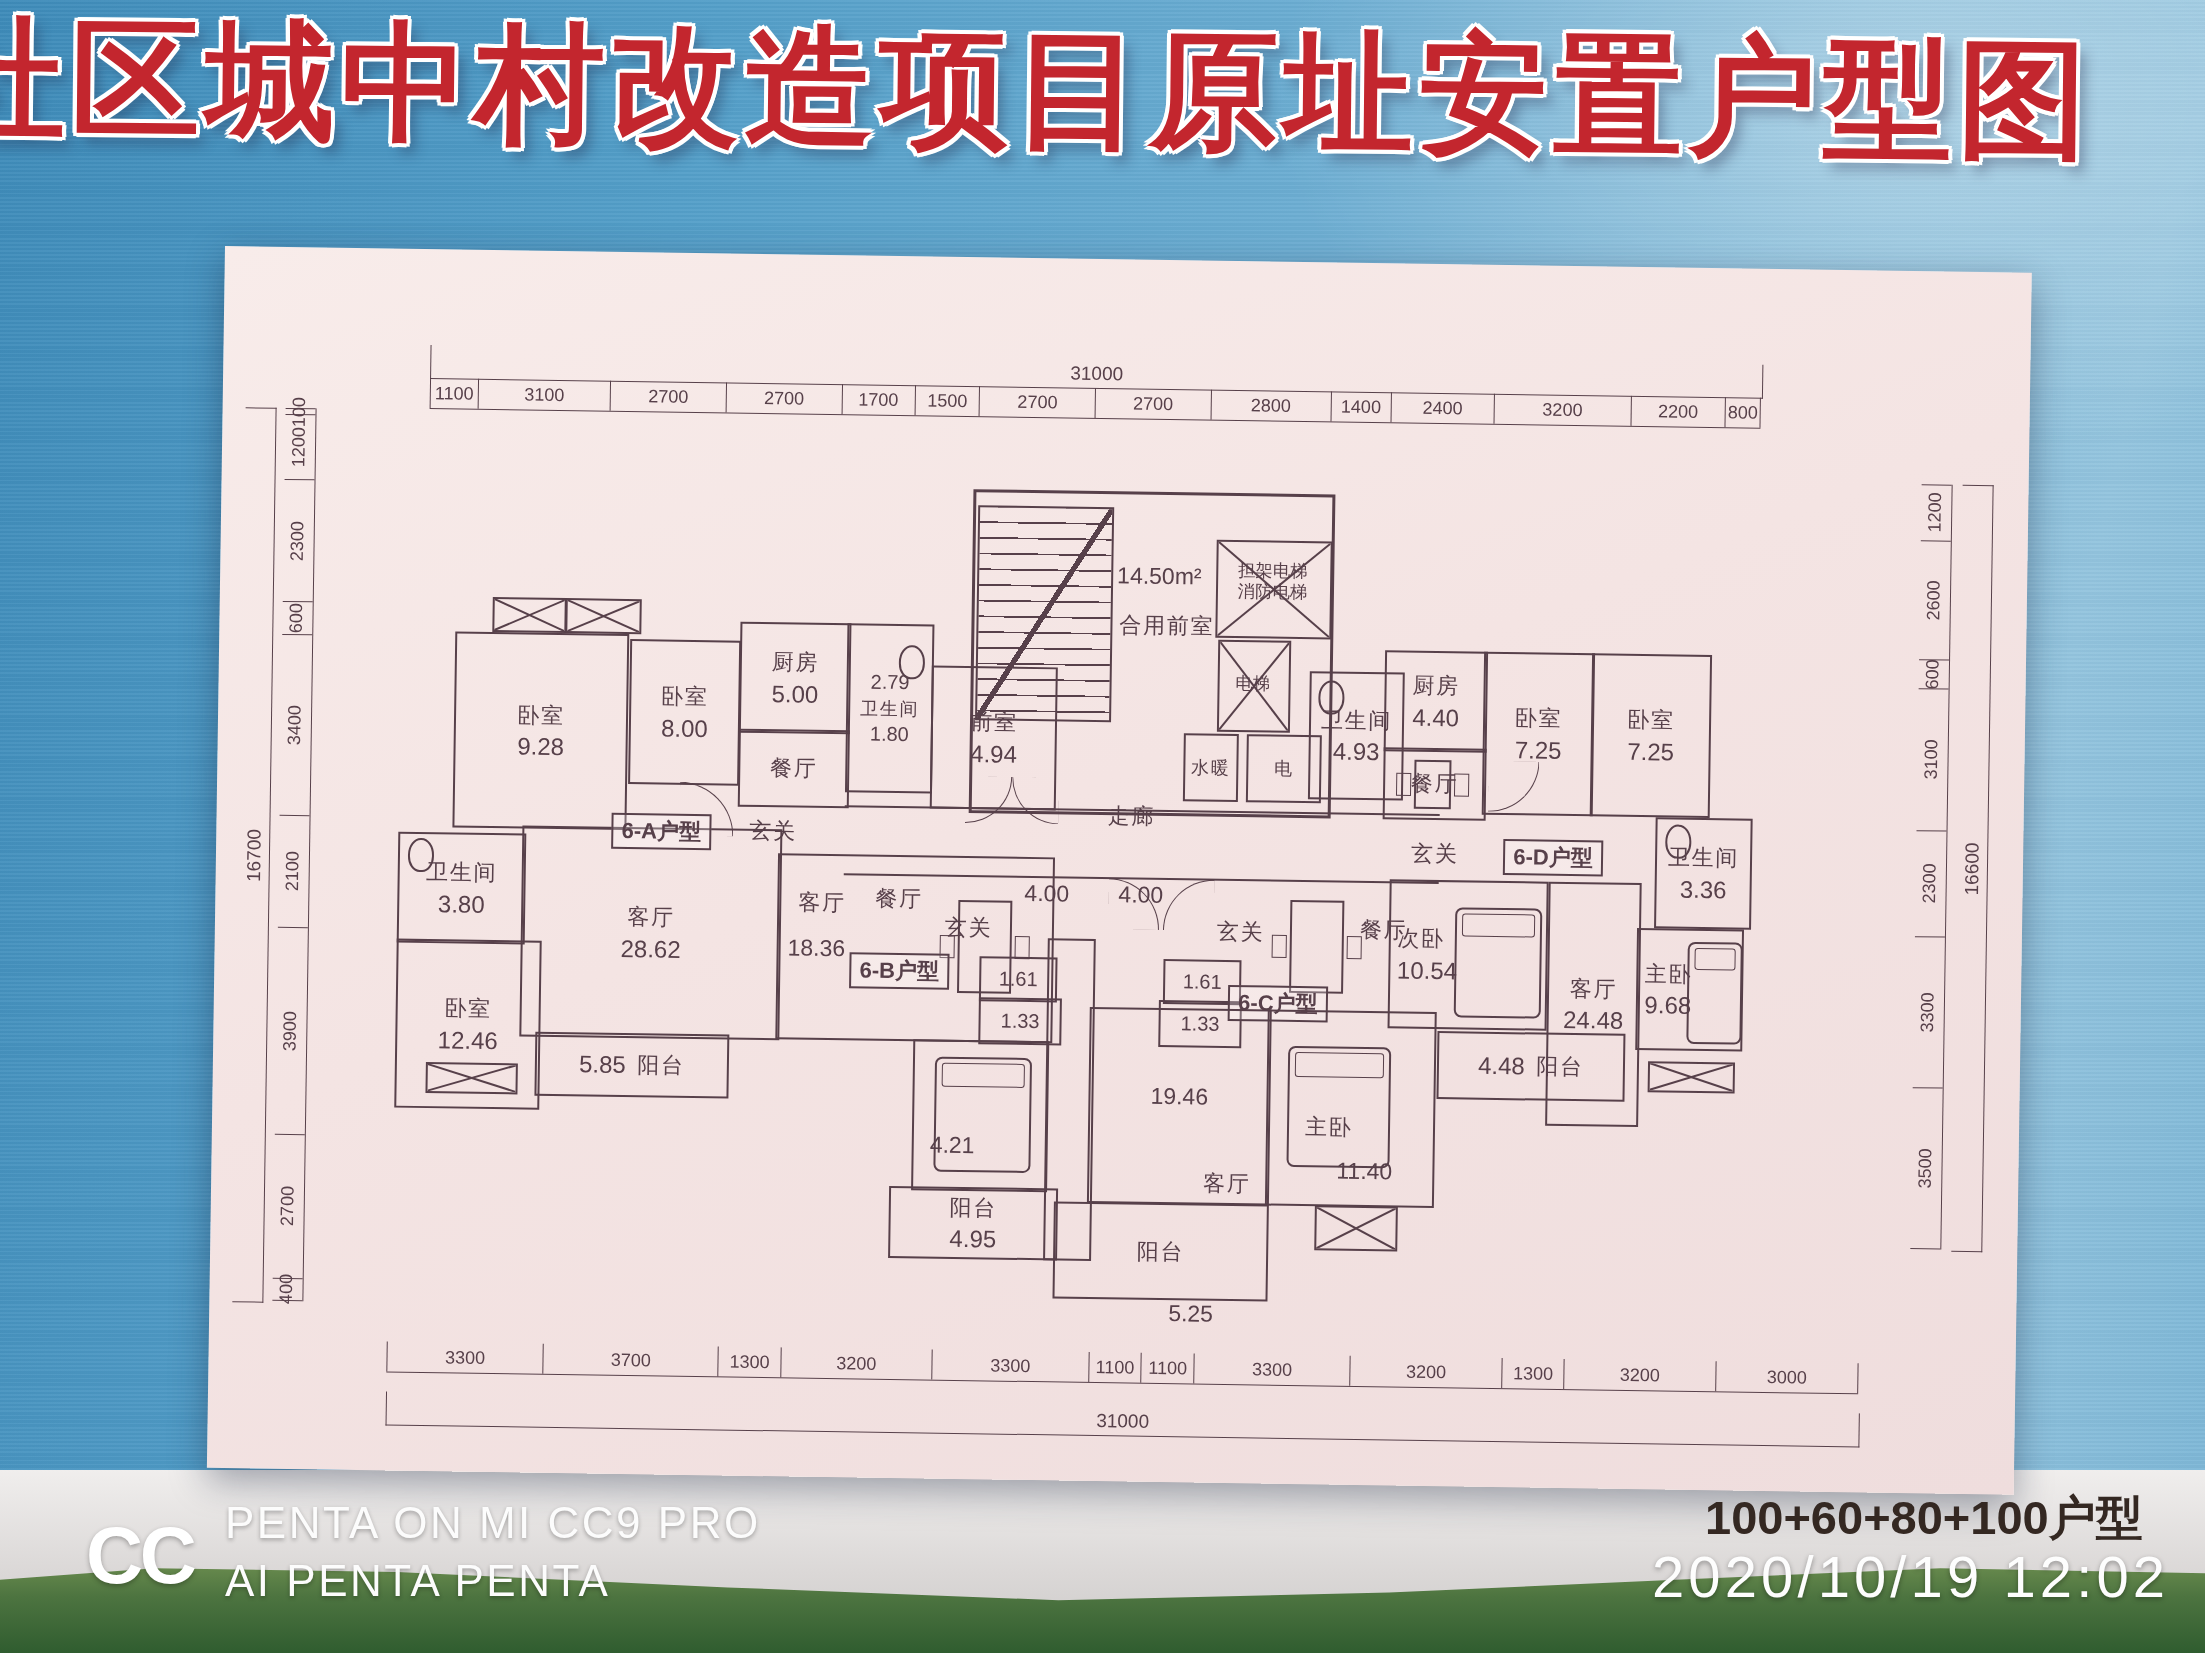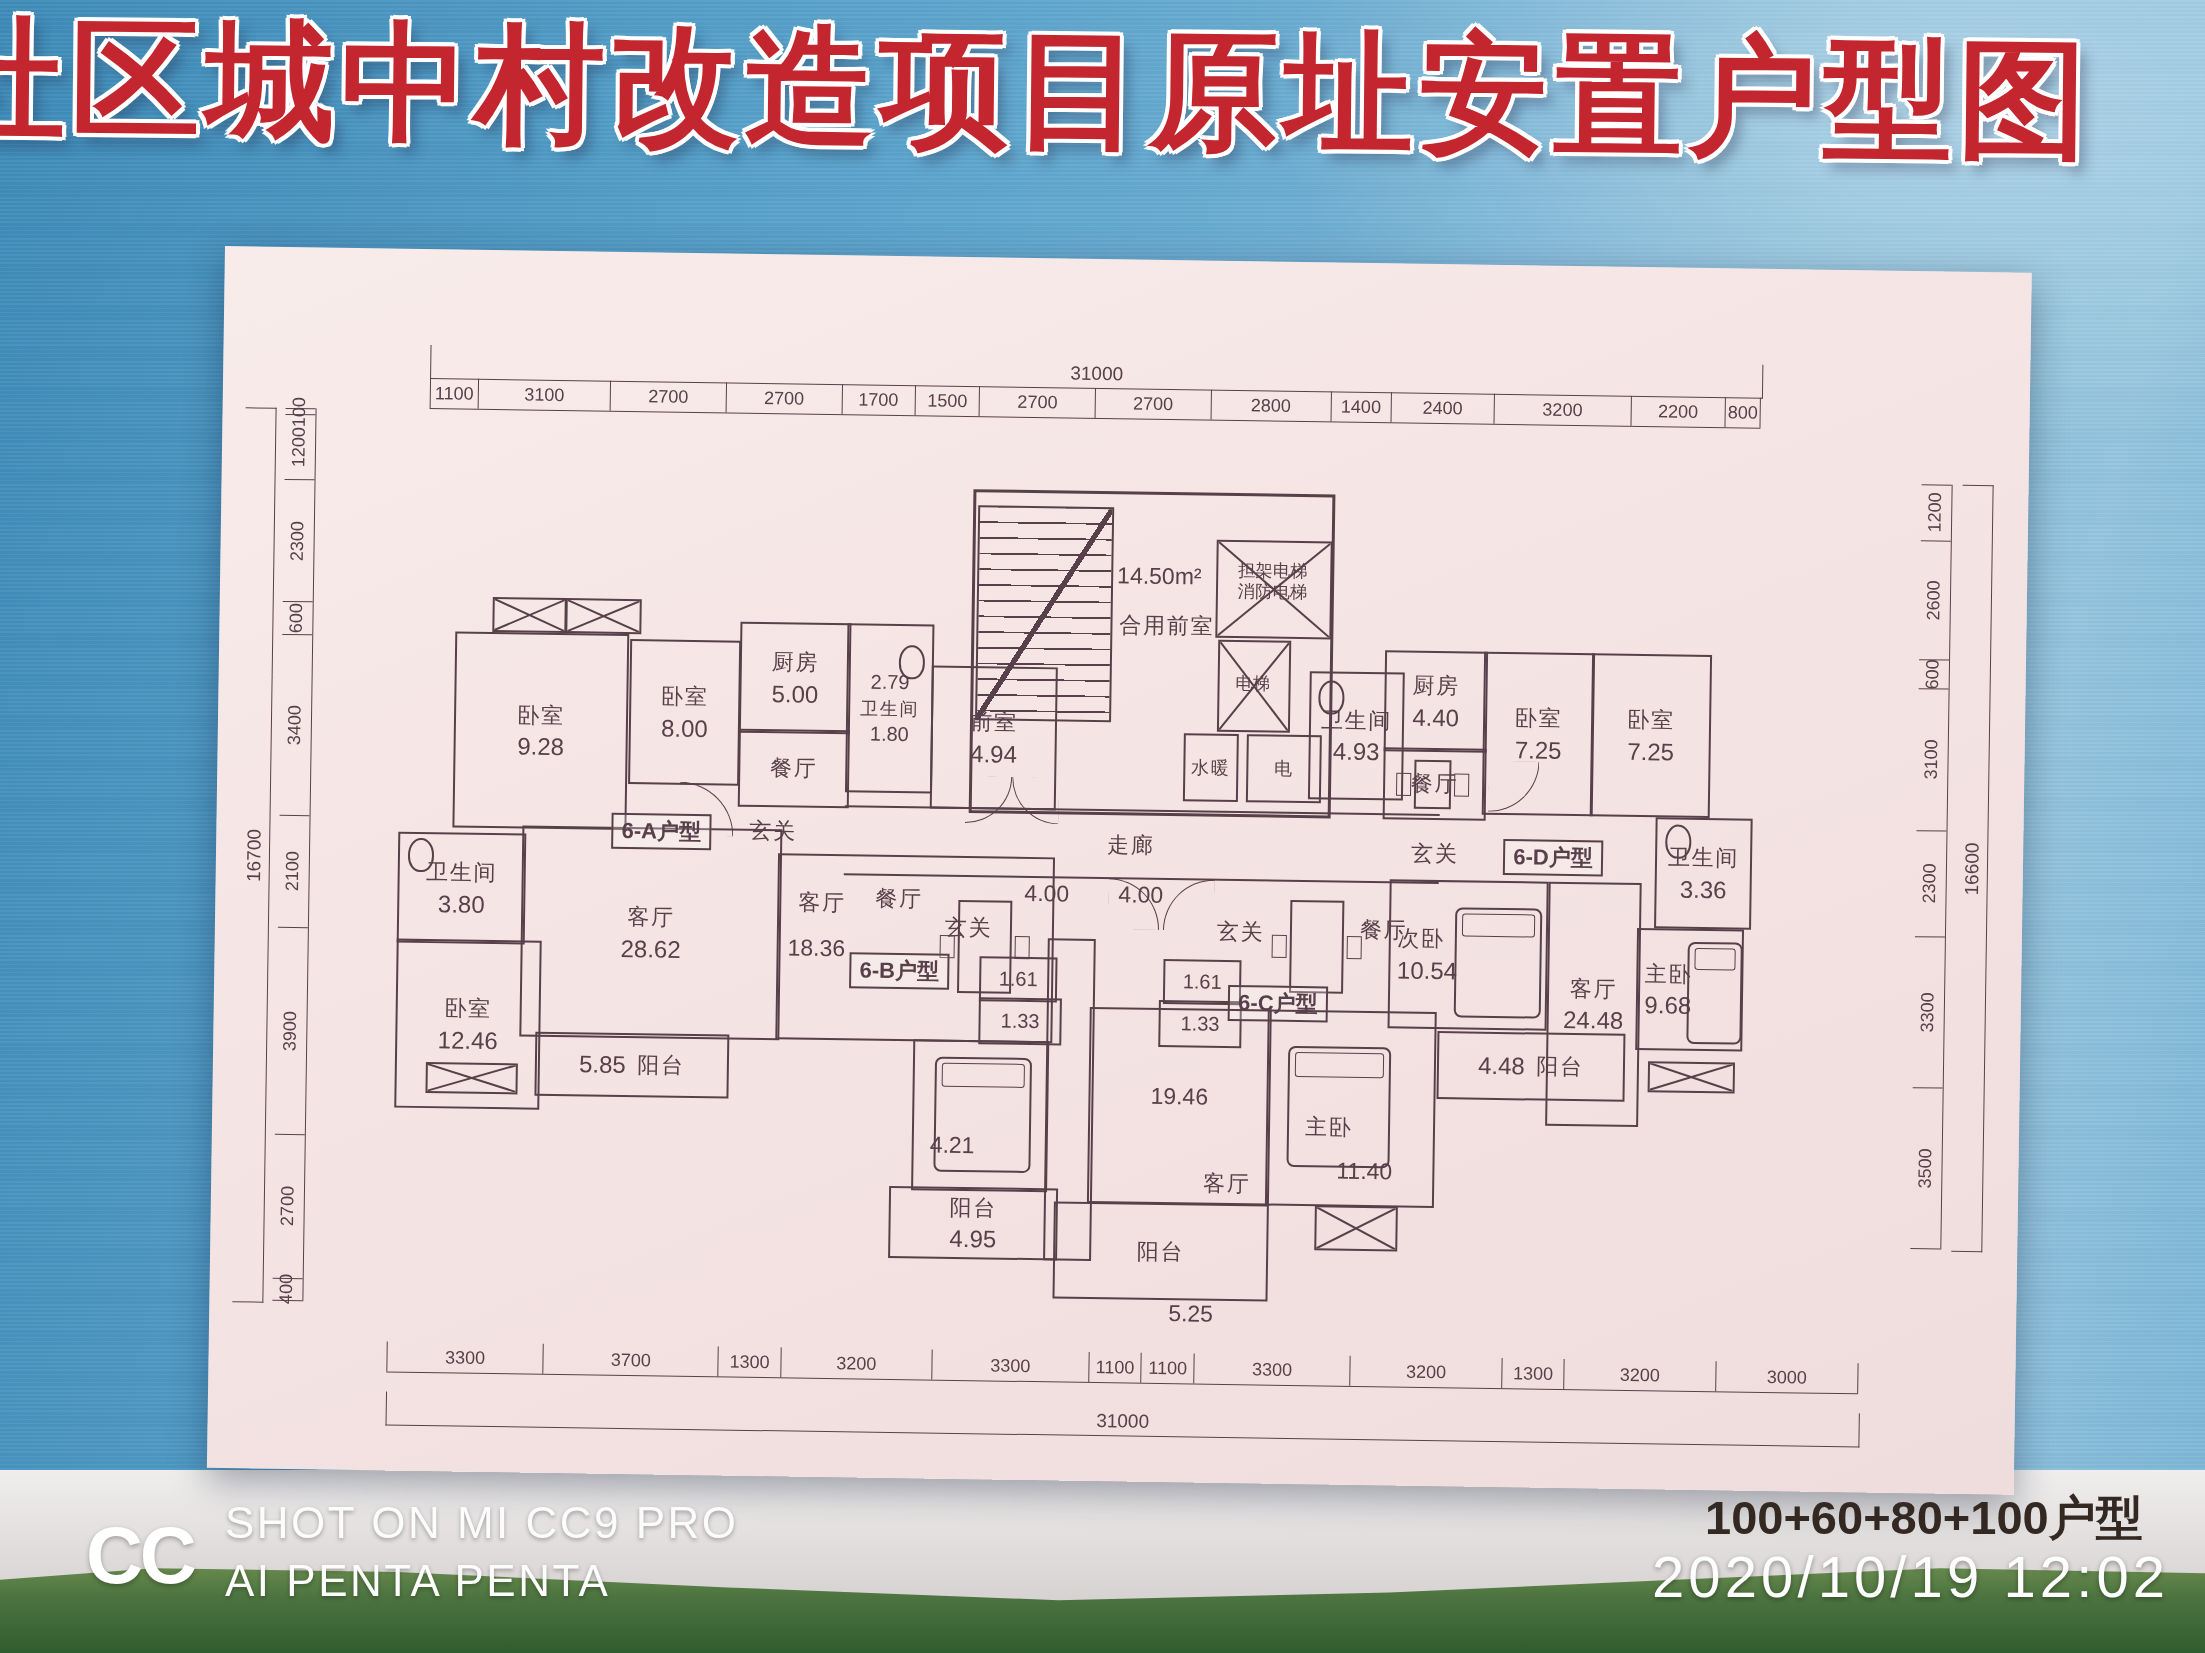--- a/index.html
+++ b/index.html
@@ -354,21 +354,21 @@
     </div>
     <div class="room sm" style="left:1029px;top:473px;width:71px;height:64px;">
       <span class="lbl">电</span>
     </div>
     <div class="room" style="left:1091px;top:409px;width:91px;height:124px;">
       <span class="lbl">卫生间</span>
       <span class="val">4.93</span>
     </div>
     <div class="wc" style="left:1100px;top:418px;"></div>
     <div class="corridor" style="left:628px;top:550px;width:595px;height:66px;"></div>
-    <span class="flabel" style="left:891px;top:571px;">走廊</span>
+    <span class="flabel" style="left:891px;top:542px;">走廊</span>
 
     <div class="room" style="left:1166px;top:387px;width:99px;height:97px;">
       <span class="lbl">厨房</span>
       <span class="val">4.40</span>
     </div>
     <div class="room" style="left:1166px;top:484px;width:99px;height:68px;">
       <span class="lbl">餐厅</span>
     </div>
     <div class="tbl" style="left:1197px;top:496px;width:33px;height:45px;"></div>
     <div class="room" style="left:1265px;top:387px;width:107px;height:159px;">
@@ -469,16 +469,16 @@
     <div class="arc" style="left:748px;top:519px;width:46px;height:46px;transform:rotate(180deg);"></div>
     <div class="arc" style="left:795px;top:519px;width:46px;height:46px;transform:rotate(270deg);"></div>
     <div class="arc" style="left:893px;top:619px;width:50px;height:50px;transform:rotate(90deg);"></div>
     <div class="arc" style="left:948px;top:619px;width:50px;height:50px;"></div>
     <div class="arc" style="left:1271px;top:496px;width:50px;height:50px;transform:rotate(180deg);"></div>
   </div>
 
   <div class="unit-mix">100+60+80+100户型</div>
   <div class="stamp">2020/10/19  12:02</div>
   <div class="cc">CC</div>
-  <div class="wm1">SHOT ON MI CC9 PRO</div>
+  <div class="wm1">PENTA ON MI CC9 PRO</div>
   <div class="wm2">AI PENTA PENTA</div>
 </div>
 
 
 </body></html>

